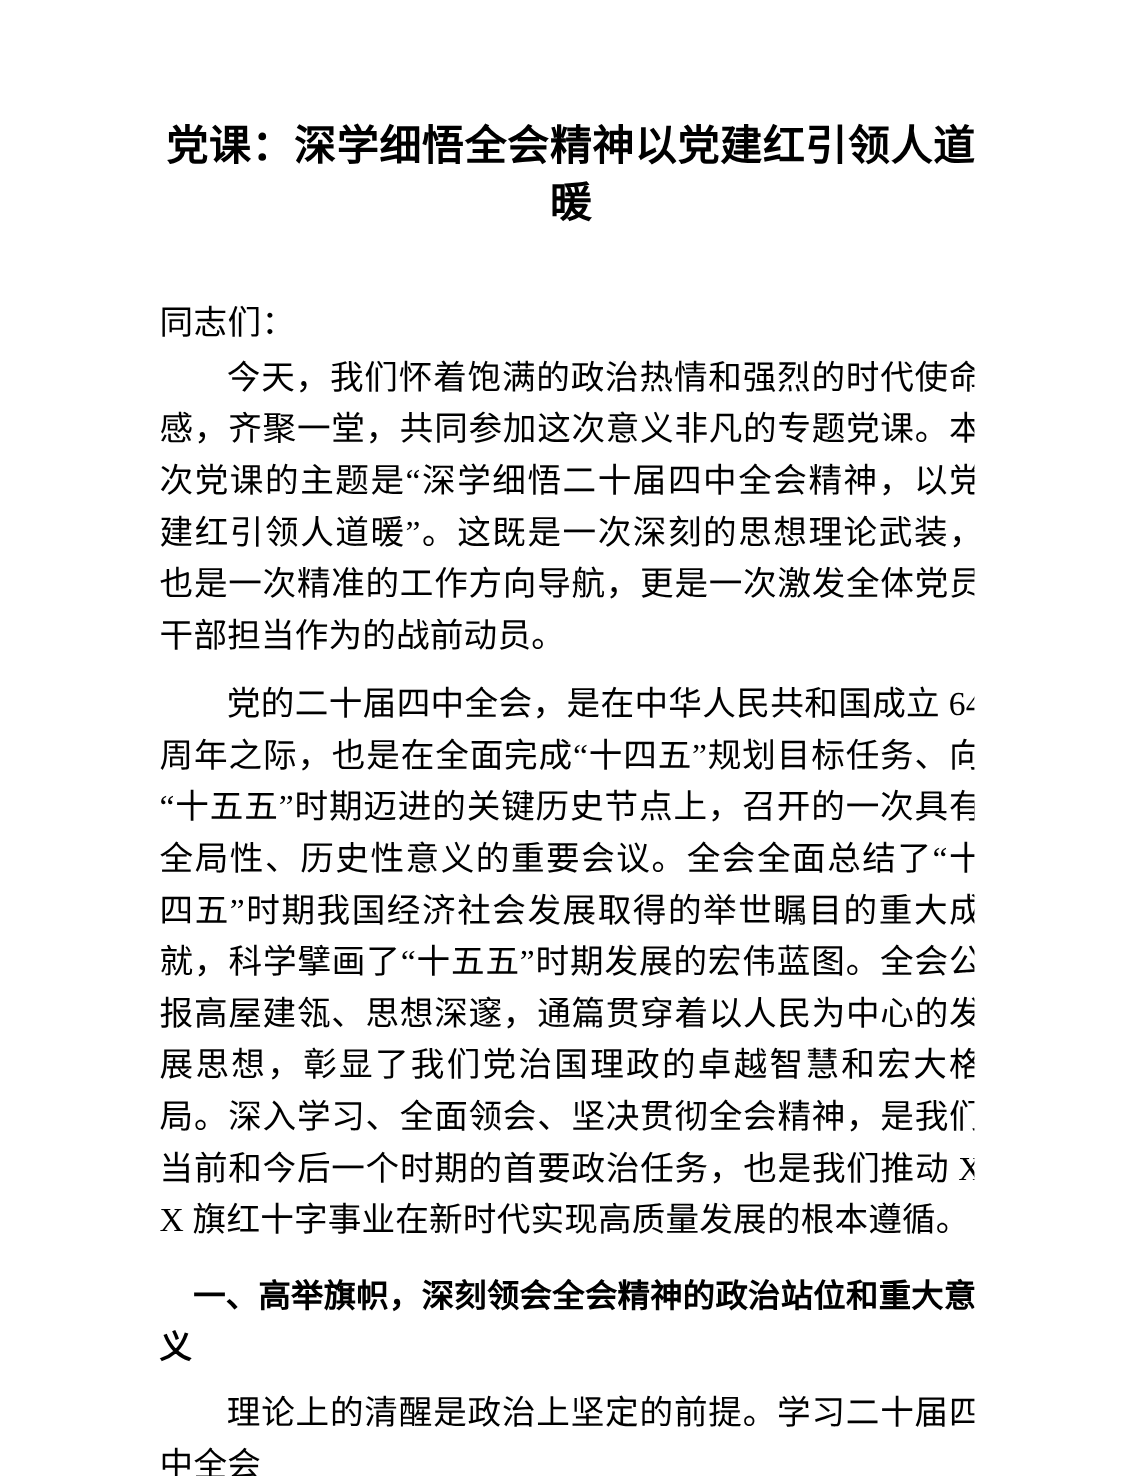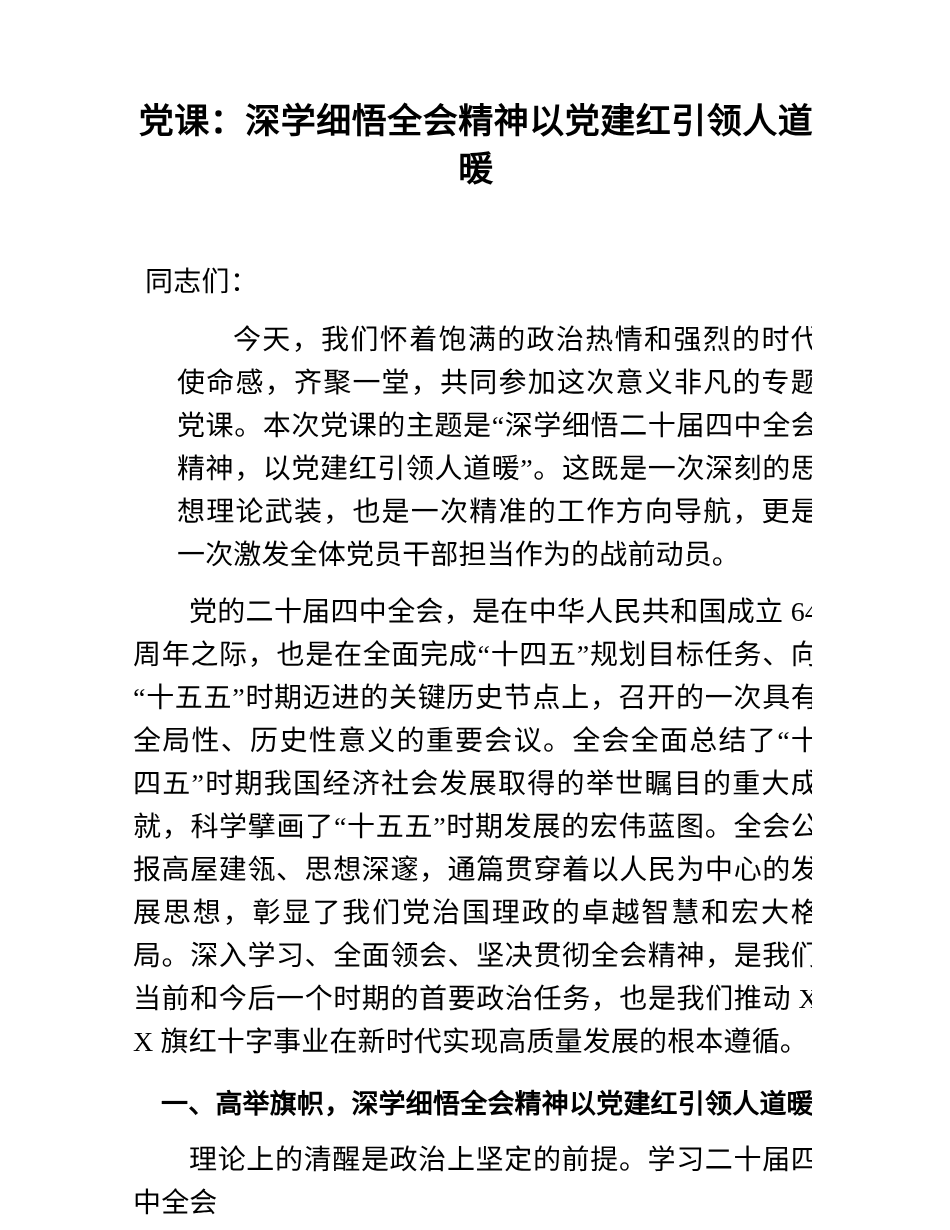--- a/index.html
+++ b/index.html
@@ -35,21 +35,21 @@
     font-size: 35px;
     line-height: 48px;
     letter-spacing: 0.5px;
     text-align: center;
     color: #000000;
     text-indent: 0;
   }
 
   
   .salutation {
-    margin: 12px;
+    margin: 0;
     padding: 0;
     padding-top: 54px;
     font-family: "Liberation Serif", "DejaVu Serif", serif;
     font-size: 28px;
     line-height: 43px;
     letter-spacing: 0.3px;
     color: #000000;
     text-align: left;
     text-indent: 0;
   }
@@ -64,21 +64,20 @@
     letter-spacing: 0.15px;
     color: #000000;
     text-align: justify;
     text-justify: inter-ideograph;
     text-indent: 56px;
     word-break: break-all;
   }
 
   .para.first-body {
     padding-top: 3px;
-    margin-left: 44px;
   }
 
   .para.spaced {
     padding-top: 14px;
   }
 
   
   .section-heading {
     margin: 0;
     padding: 0;
@@ -104,18 +103,18 @@
   <div class="doc-body">
 
     <h1 class="doc-title">党课：深学细悟全会精神以党建红引领人道暖</h1>
 
     <p class="salutation">同志们：</p>
 
     <p class="para first-body">今天，我们怀着饱满的政治热情和强烈的时代使命感，齐聚一堂，共同参加这次意义非凡的专题党课。本次党课的主题是“深学细悟二十届四中全会精神，以党建红引领人道暖”。这既是一次深刻的思想理论武装，也是一次精准的工作方向导航，更是一次激发全体党员干部担当作为的战前动员。</p>
 
     <p class="para spaced">党的二十届四中全会，是在中华人民共和国成立 64 周年之际，也是在全面完成“十四五”规划目标任务、向“十五五”时期迈进的关键历史节点上，召开的一次具有全局性、历史性意义的重要会议。全会全面总结了“十四五”时期我国经济社会发展取得的举世瞩目的重大成就，科学擘画了“十五五”时期发展的宏伟蓝图。全会公报高屋建瓴、思想深邃，通篇贯穿着以人民为中心的发展思想，彰显了我们党治国理政的卓越智慧和宏大格局。深入学习、全面领会、坚决贯彻全会精神，是我们当前和今后一个时期的首要政治任务，也是我们推动 XX 旗红十字事业在新时代实现高质量发展的根本遵循。</p>
 
-    <h2 class="section-heading">一、高举旗帜，深学细悟全会精神以党建红引领人道暖</h2>
+    <h2 class="section-heading">一、高举旗帜，深刻领会全会精神的政治站位和重大意义</h2>
 
     <p class="para">理论上的清醒是政治上坚定的前提。学习二十届四中全会</p>
 
   </div>
 </div>
 
 </body></html>

